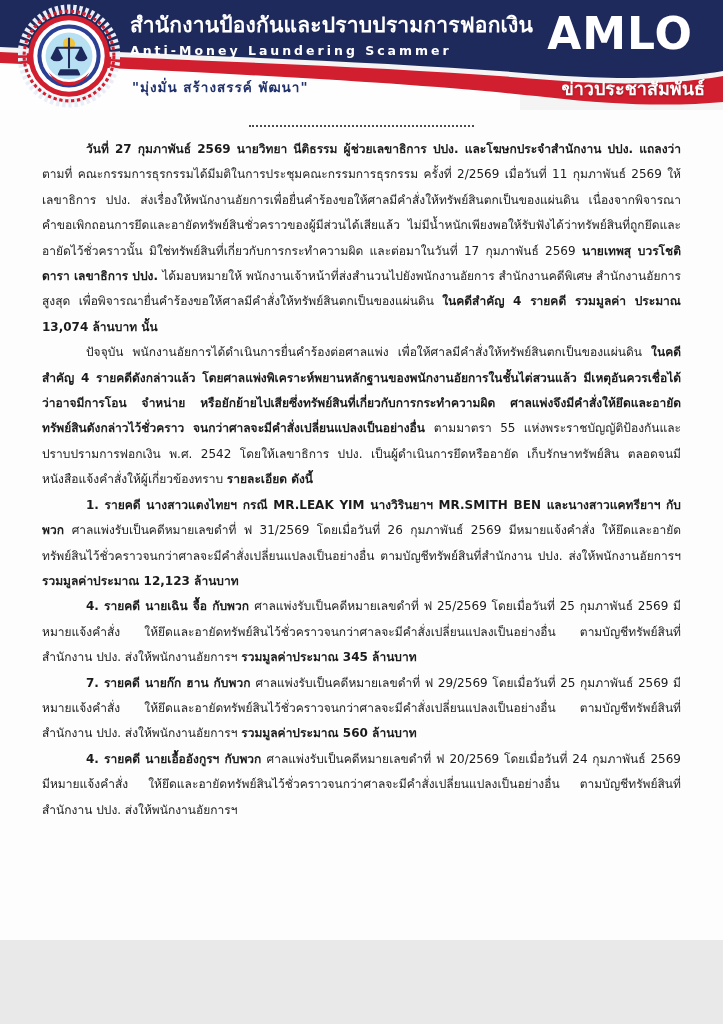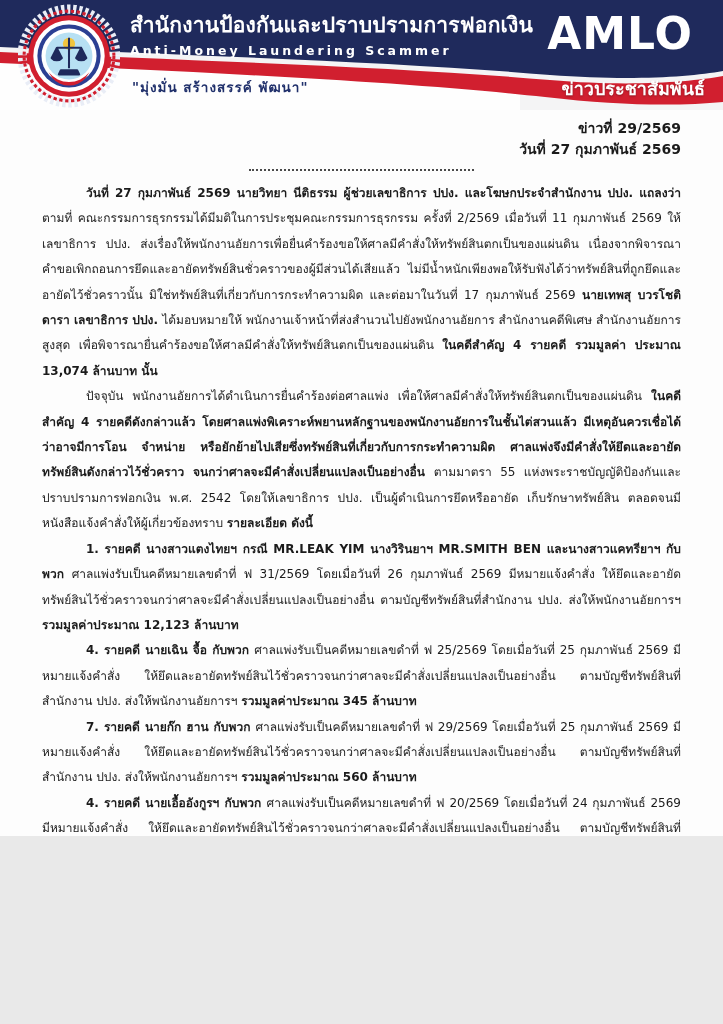--- a/index.html
+++ b/index.html
@@ -1,17 +1,17 @@
 <!DOCTYPE html>
 <html lang="th"><head>
 <meta charset="utf-8">
 <style>
   html,body{margin:0;padding:0;background:#e9e9e9;}
   .page{
-    width:723px;height:836px;margin:0 auto;background:#fdfdfd;
+    width:723px;height:940px;margin:0 auto;background:#fdfdfd;
     position:relative;overflow:hidden;display:flex;flex-direction:column;
     font-family:"DejaVu Sans","Liberation Sans",sans-serif;
   }
   
   .header{position:relative;height:110px;flex:0 0 auto;background:#1f2a5c;}
   .header svg.swoosh{position:absolute;inset:0;width:100%;height:100%;}
   .badge{position:absolute;left:18px;top:4px;width:102px;height:104px;z-index:5;}
   .org-block{position:absolute;left:130px;top:8px;z-index:4;color:#fff;}
   .org-th{font-size:21px;font-weight:bold;letter-spacing:.2px;}
   .org-en{font-size:12.5px;font-weight:bold;letter-spacing:3px;margin-top:2px;}
@@ -58,24 +58,20 @@
       <div class="org-th">สำนักงานป้องกันและปราบปรามการฟอกเงิน</div>
       <div class="org-en">Anti-Money Laundering Scammer</div>
     </div>
 
     <div class="slogan">"มุ่งมั่น สร้างสรรค์ พัฒนา"</div>
     <div class="brand">AMLO</div>
     <div class="pr-banner">ข่าวประชาสัมพันธ์</div>
   </div>
 
   <div class="doc">
-    <div class="meta">
-      <div>ข่าวที่ 29/2569</div>
-      <div>วันที่ 27 กุมภาพันธ์ 2569</div>
-    </div>
 
 
     <div class="dotted"></div>
 
     <p class="para"><span class="b">วันที่ 27 กุมภาพันธ์ 2569 นายวิทยา นีติธรรม ผู้ช่วยเลขาธิการ ปปง. และโฆษกประจำสำนักงาน ปปง. แถลงว่า </span><span>ตามที่ คณะกรรมการธุรกรรมได้มีมติในการประชุมคณะกรรมการธุรกรรม ครั้งที่ 2/2569 เมื่อวันที่ 11 กุมภาพันธ์ 2569 ให้เลขาธิการ ปปง. ส่งเรื่องให้พนักงานอัยการเพื่อยื่นคำร้องขอให้ศาลมีคำสั่งให้ทรัพย์สินตกเป็นของแผ่นดิน เนื่องจากพิจารณาคำขอเพิกถอนการยึดและอายัดทรัพย์สินชั่วคราวของผู้มีส่วนได้เสียแล้ว ไม่มีน้ำหนักเพียงพอให้รับฟังได้ว่าทรัพย์สินที่ถูกยึดและอายัดไว้ชั่วคราวนั้น มิใช่ทรัพย์สินที่เกี่ยวกับการกระทำความผิด และต่อมาในวันที่ 17 กุมภาพันธ์ 2569 </span><span class="b">นายเทพสุ บวรโชติดารา เลขาธิการ ปปง. </span><span>ได้มอบหมายให้ พนักงานเจ้าหน้าที่ส่งสำนวนไปยังพนักงานอัยการ สำนักงานคดีพิเศษ สำนักงานอัยการสูงสุด เพื่อพิจารณายื่นคำร้องขอให้ศาลมีคำสั่งให้ทรัพย์สินตกเป็นของแผ่นดิน </span><span class="b">ในคดีสำคัญ 4 รายคดี รวมมูลค่า ประมาณ 13,074 ล้านบาท นั้น</span></p>
     <p class="para"><span>ปัจจุบัน พนักงานอัยการได้ดำเนินการยื่นคำร้องต่อศาลแพ่ง เพื่อให้ศาลมีคำสั่งให้ทรัพย์สินตกเป็นของแผ่นดิน </span><span class="b">ในคดีสำคัญ 4 รายคดีดังกล่าวแล้ว โดยศาลแพ่งพิเคราะห์พยานหลักฐานของพนักงานอัยการในชั้นไต่สวนแล้ว มีเหตุอันควรเชื่อได้ว่าอาจมีการโอน จำหน่าย หรือยักย้ายไปเสียซึ่งทรัพย์สินที่เกี่ยวกับการกระทำความผิด ศาลแพ่งจึงมีคำสั่งให้ยึดและอายัดทรัพย์สินดังกล่าวไว้ชั่วคราว จนกว่าศาลจะมีคำสั่งเปลี่ยนแปลงเป็นอย่างอื่น </span><span>ตามมาตรา 55 แห่งพระราชบัญญัติป้องกันและปราบปรามการฟอกเงิน พ.ศ. 2542 โดยให้เลขาธิการ ปปง. เป็นผู้ดำเนินการยึดหรืออายัด เก็บรักษาทรัพย์สิน ตลอดจนมีหนังสือแจ้งคำสั่งให้ผู้เกี่ยวข้องทราบ </span><span class="b">รายละเอียด ดังนี้</span></p>
     <p class="para"><span class="b">1. รายคดี นางสาวแตงไทยฯ กรณี MR.LEAK YIM นางวิรินยาฯ MR.SMITH BEN และนางสาวแคทรียาฯ กับพวก </span><span>ศาลแพ่งรับเป็นคดีหมายเลขดำที่ ฟ 31/2569 โดยเมื่อวันที่ 26 กุมภาพันธ์ 2569 มีหมายแจ้งคำสั่ง ให้ยึดและอายัดทรัพย์สินไว้ชั่วคราวจนกว่าศาลจะมีคำสั่งเปลี่ยนแปลงเป็นอย่างอื่น ตามบัญชีทรัพย์สินที่สำนักงาน ปปง. ส่งให้พนักงานอัยการฯ </span><span class="b">รวมมูลค่าประมาณ 12,123 ล้านบาท</span></p>
     <p class="para"><span class="b">4. รายคดี นายเฉิน จื้อ กับพวก </span><span>ศาลแพ่งรับเป็นคดีหมายเลขดำที่ ฟ 25/2569 โดยเมื่อวันที่ 25 กุมภาพันธ์ 2569 มีหมายแจ้งคำสั่ง ให้ยึดและอายัดทรัพย์สินไว้ชั่วคราวจนกว่าศาลจะมีคำสั่งเปลี่ยนแปลงเป็นอย่างอื่น ตามบัญชีทรัพย์สินที่สำนักงาน ปปง. ส่งให้พนักงานอัยการฯ </span><span class="b">รวมมูลค่าประมาณ 345 ล้านบาท</span></p>
     <p class="para"><span class="b">7. รายคดี นายก๊ก ฮาน กับพวก </span><span>ศาลแพ่งรับเป็นคดีหมายเลขดำที่ ฟ 29/2569 โดยเมื่อวันที่ 25 กุมภาพันธ์ 2569 มีหมายแจ้งคำสั่ง ให้ยึดและอายัดทรัพย์สินไว้ชั่วคราวจนกว่าศาลจะมีคำสั่งเปลี่ยนแปลงเป็นอย่างอื่น ตามบัญชีทรัพย์สินที่สำนักงาน ปปง. ส่งให้พนักงานอัยการฯ </span><span class="b">รวมมูลค่าประมาณ 560 ล้านบาท</span></p>
     <p class="para"><span class="b">4. รายคดี นายเอื้ออังกูรฯ กับพวก </span><span>ศาลแพ่งรับเป็นคดีหมายเลขดำที่ ฟ 20/2569 โดยเมื่อวันที่ 24 กุมภาพันธ์ 2569 มีหมายแจ้งคำสั่ง ให้ยึดและอายัดทรัพย์สินไว้ชั่วคราวจนกว่าศาลจะมีคำสั่งเปลี่ยนแปลงเป็นอย่างอื่น ตามบัญชีทรัพย์สินที่สำนักงาน ปปง. ส่งให้พนักงานอัยการฯ </span></p>

